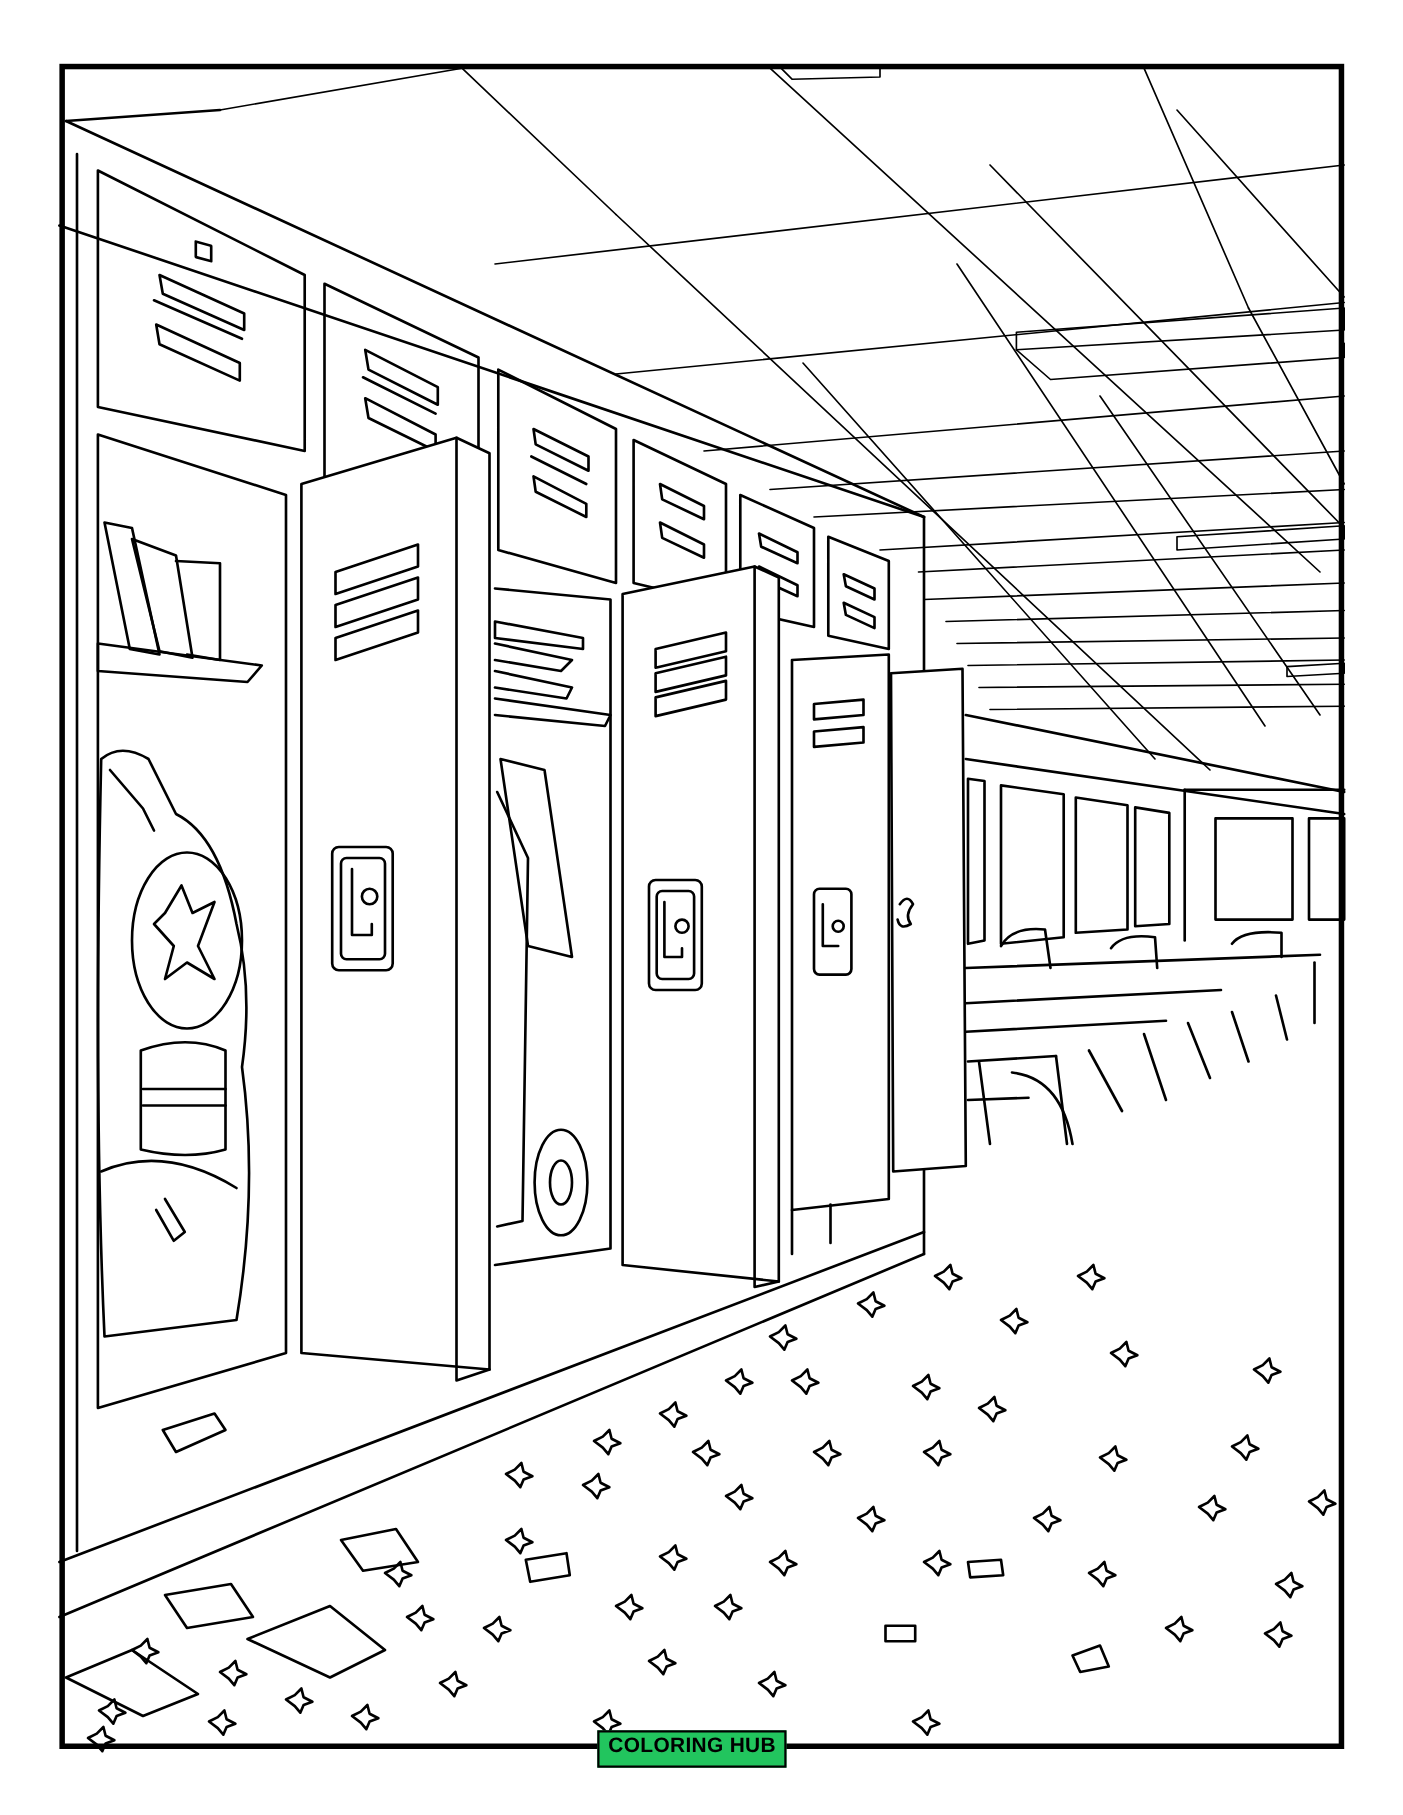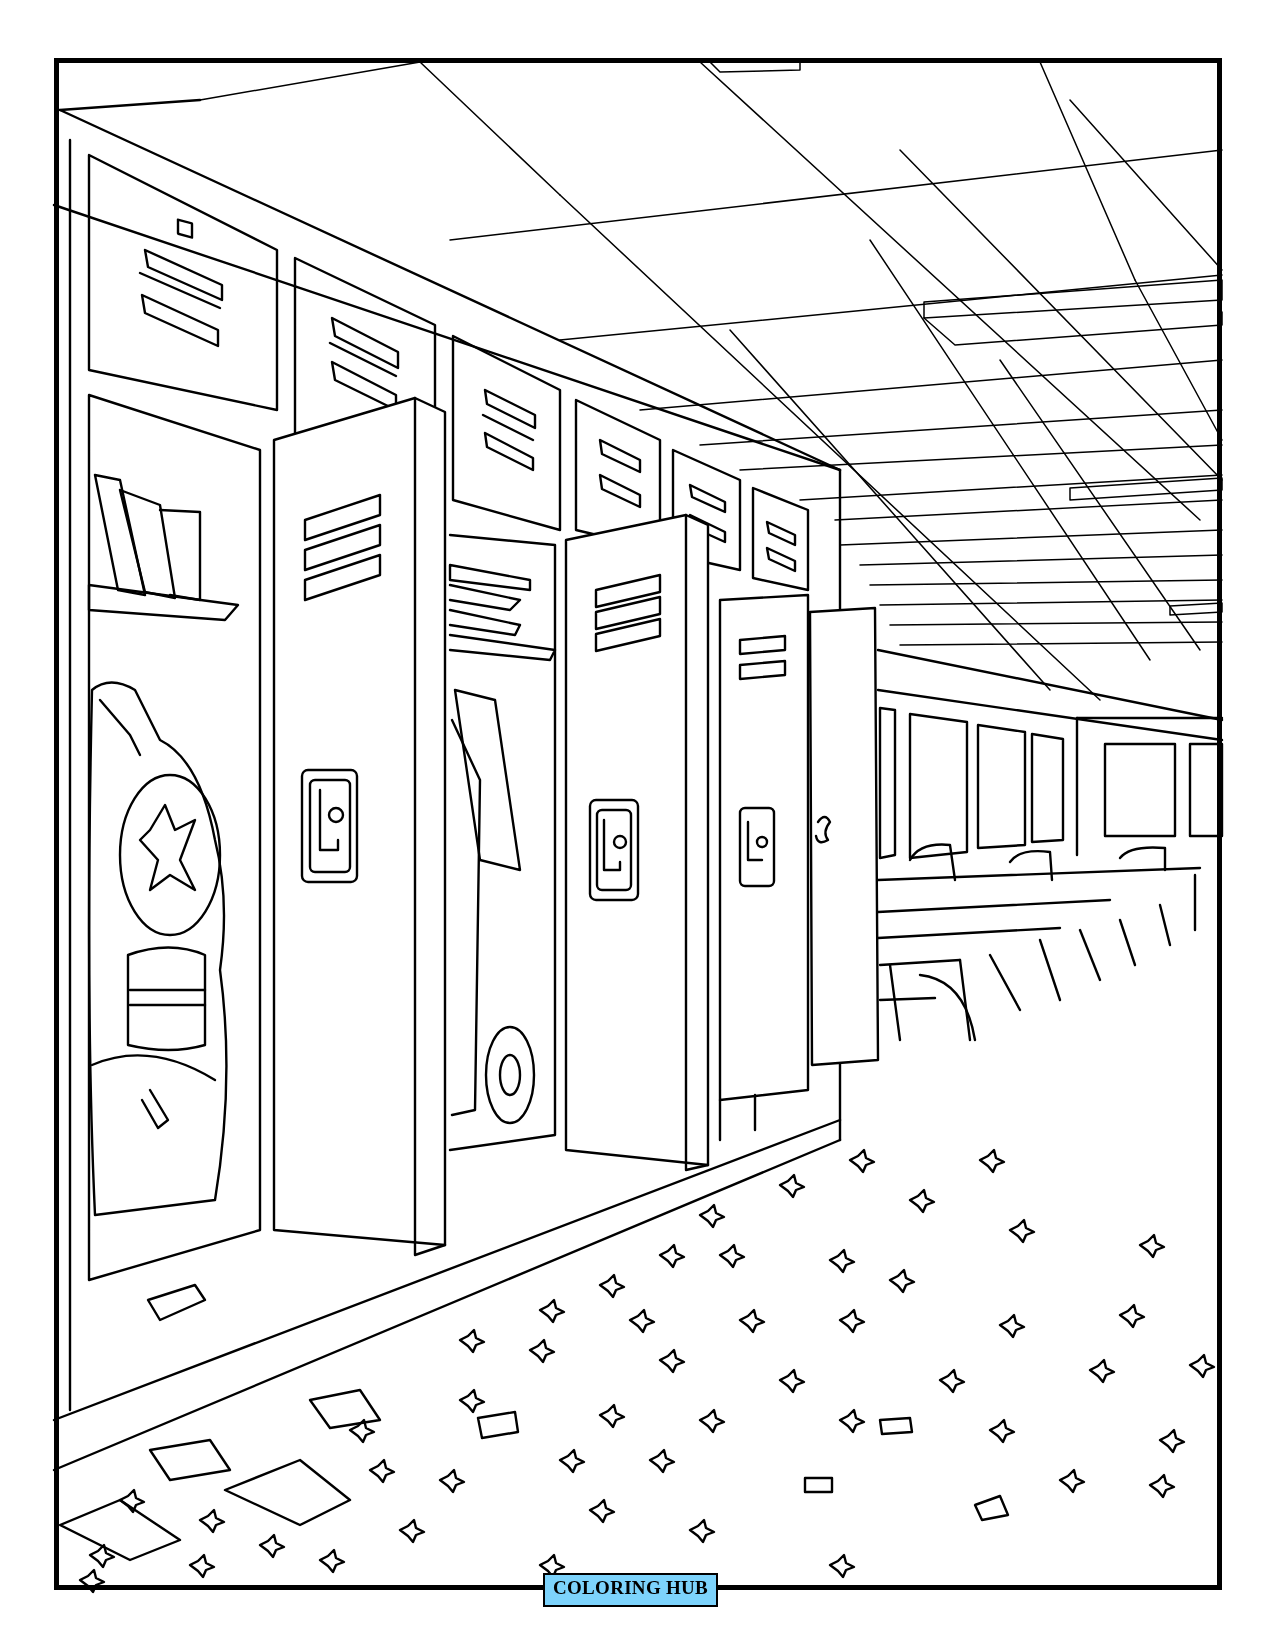--- a/index.html
+++ b/index.html
@@ -1,21 +1,21 @@
 <!DOCTYPE html>
 <html><head>
 <meta charset="utf-8">
 <style>
   html, body { margin:0; padding:0; background:#ffffff; }
   body { width:1275px; height:1650px; position:relative; overflow:hidden; font-family:"DejaVu Sans", sans-serif; }
   .page { position:absolute; left:0; top:0; width:1275px; height:1650px; background:#fff; }
   .frame { position:absolute; left:54px; top:58px; width:1168px; height:1532px; border:5px solid #000; box-sizing:border-box; }
   svg.art { position:absolute; left:0; top:0; }
-  .footer-label { position:absolute; left:543px; top:1573px; height:34px; padding:0 8px; background:#7dd3fc; border:2px solid #000; box-sizing:border-box;
-     font-family:Liberation Serif, serif; font-weight:bold; font-size:19px; line-height:26px; color:#000; letter-spacing:0.3px; white-space:nowrap; }
+  .footer-label { position:absolute; left:543px; top:1573px; height:34px; padding:0 8px; background:#22c55e; border:2px solid #000; box-sizing:border-box;
+     font-family:Liberation Sans, sans-serif; font-weight:bold; font-size:19px; line-height:26px; color:#000; letter-spacing:0.3px; white-space:nowrap; }
   .s { fill:none; stroke:#000; stroke-linejoin:round; stroke-linecap:round; }
   .t1 { stroke-width:1.5; } .t2 { stroke-width:2.4; }
   .w { fill:#fff; }
 </style>
 </head>
 <body>
 
 <div class="page">
 
 <svg class="art" width="1275" height="1650" viewBox="0 0 1275 1650" xmlns="http://www.w3.org/2000/svg">

